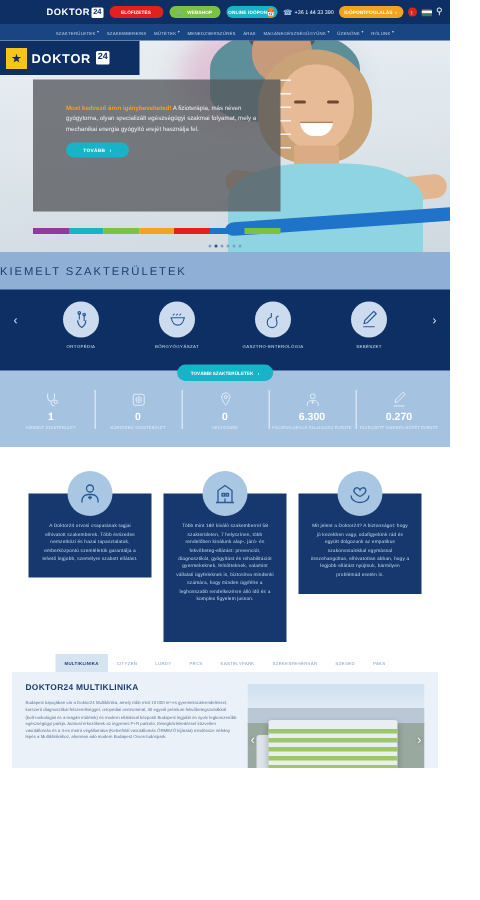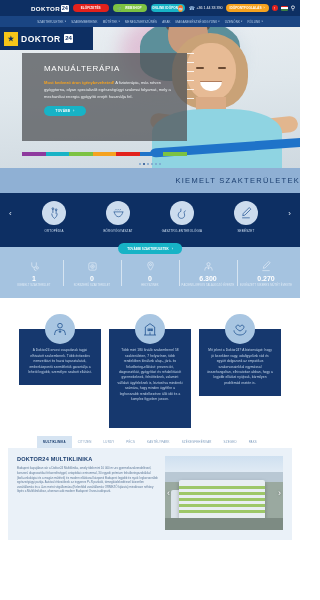--- a/index.html
+++ b/index.html
@@ -3,21 +3,21 @@
 <meta charset="utf-8">
 <style>
   * { box-sizing: border-box; margin:0; padding:0; }
   html,body { width:300px; height:600px; overflow:hidden; }
   body {
     font-family: "Liberation Sans", sans-serif;
     background:#fff;
     color:#1b3e6f;
     -webkit-font-smoothing:antialiased;
   }
-  .page { width:300px; height:600px; position:relative; overflow:hidden; }
+  .page { width:300px; height:512px; position:relative; overflow:hidden; }
 
   
   .topbar {
     background:#0d2f63; height:16px; display:flex; align-items:center;
     padding:0 5px; gap:4px; position:relative; z-index:40;
   }
   .logo { display:flex; align-items:center; gap:1px; margin-left:26px; }
   .logo-text { color:#fff; font-size:6.2px; font-weight:bold; letter-spacing:.4px; }
   .logo-badge {
     background:#fff; color:#0d2f63; font-size:5px; font-weight:bold;
@@ -118,21 +118,21 @@
   .logo-tab { position:absolute; left:0; top:0; height:23px; width:93px;
     background:#0d2f63; display:flex; align-items:center; gap:3px; padding-left:4px; z-index:5; }
   .logo-tab .sq { width:14px;height:14px;background:#f5c518;display:flex;
     align-items:center;justify-content:center;color:#0d2f63;font-size:7px;font-weight:bold; }
   .logo-tab .lt { color:#fff; font-size:8.5px; font-weight:bold; letter-spacing:.5px; }
   .logo-tab .lb { background:#fff;color:#0d2f63;font-size:6px;font-weight:bold;
     padding:0 1.5px;border-radius:1px;line-height:9px; }
 
   
   .spec { background:#8fb0d4; padding-top:8px; position:relative; }
-  .spec-title { text-align:right; color:#1b3e6f; font-size:7.5px;
+  .spec-title { text-align:left; color:#1b3e6f; font-size:7.5px;
     letter-spacing:1.3px; padding-bottom:8px; }
   .spec-body { background:#0d2f63; position:relative; padding:8px 0 14px; }
   .spec-row { display:flex; justify-content:center; gap:12px; }
   .spec-item { width:52px; text-align:center; }
   .spec-circ { width:24px;height:24px;border-radius:50%;background:#ccdcee;
     margin:0 auto 4px; display:flex; align-items:center; justify-content:center; }
   .spec-lbl { color:#cfe0f2; font-size:2.9px; letter-spacing:.25px; line-height:4.4px; }
   .arrowL,.arrowR { position:absolute; top:16px; color:#dce8f4; font-size:8px; }
   .arrowL { left:9px; } .arrowR { right:9px; }
   .spec-btn { position:absolute; left:50%; transform:translateX(-50%); bottom:-7px;
@@ -294,21 +294,20 @@
       <i></i>
         <i></i>
         <i></i>
         <i></i>
         <i></i>
         <i></i>
     </div>
 
     <div style="position:absolute;left:22px;top:26px;width:165px;">
       <div class="hero-title">
-        <div>MANUÁLTERÁPIA</div>
       </div>
       <div class="hero-text">
         <span class="hero-lead">Most kedvező áron igénybeveheted!</span><span> A fizioterápia, más néven gyógytorna, olyan specializált egészségügyi szakmai folyamat, mely a mechanikai energia gyógyító erejét használja fel.</span>
       </div>
       <div class="hero-btn">
         <span>TOVÁBB</span>
         <span>›</span>
       </div>
     </div>
 

